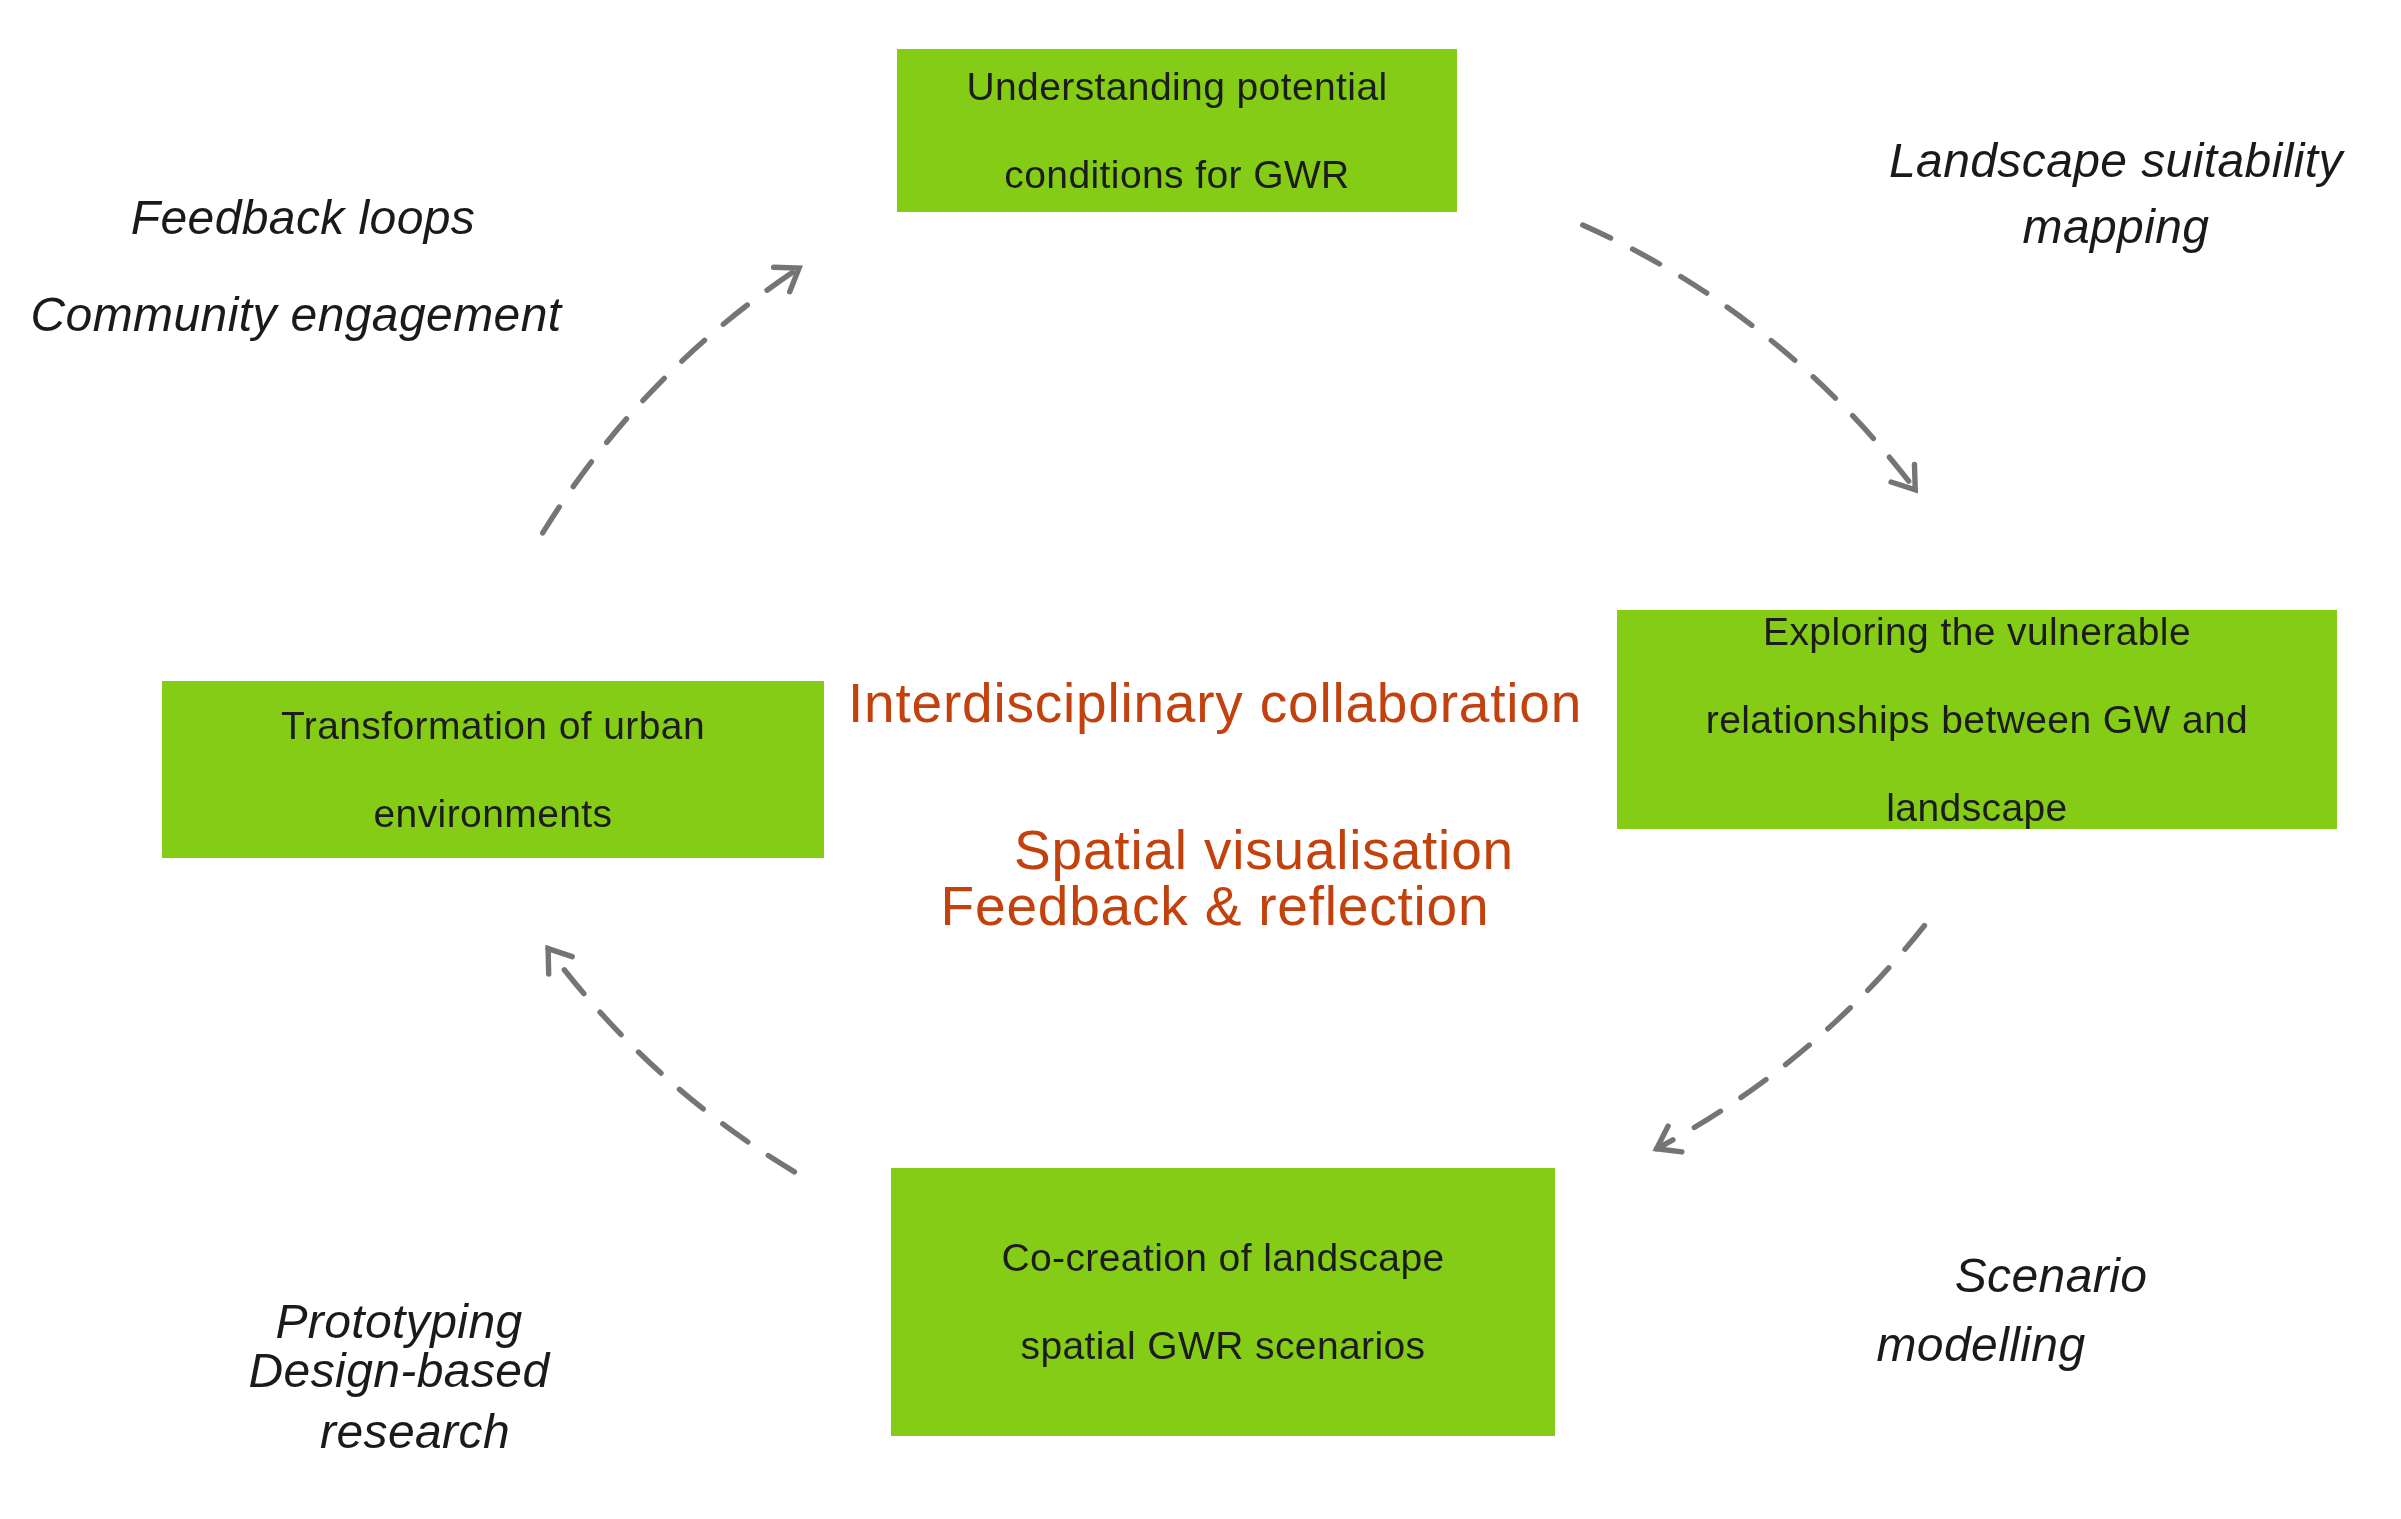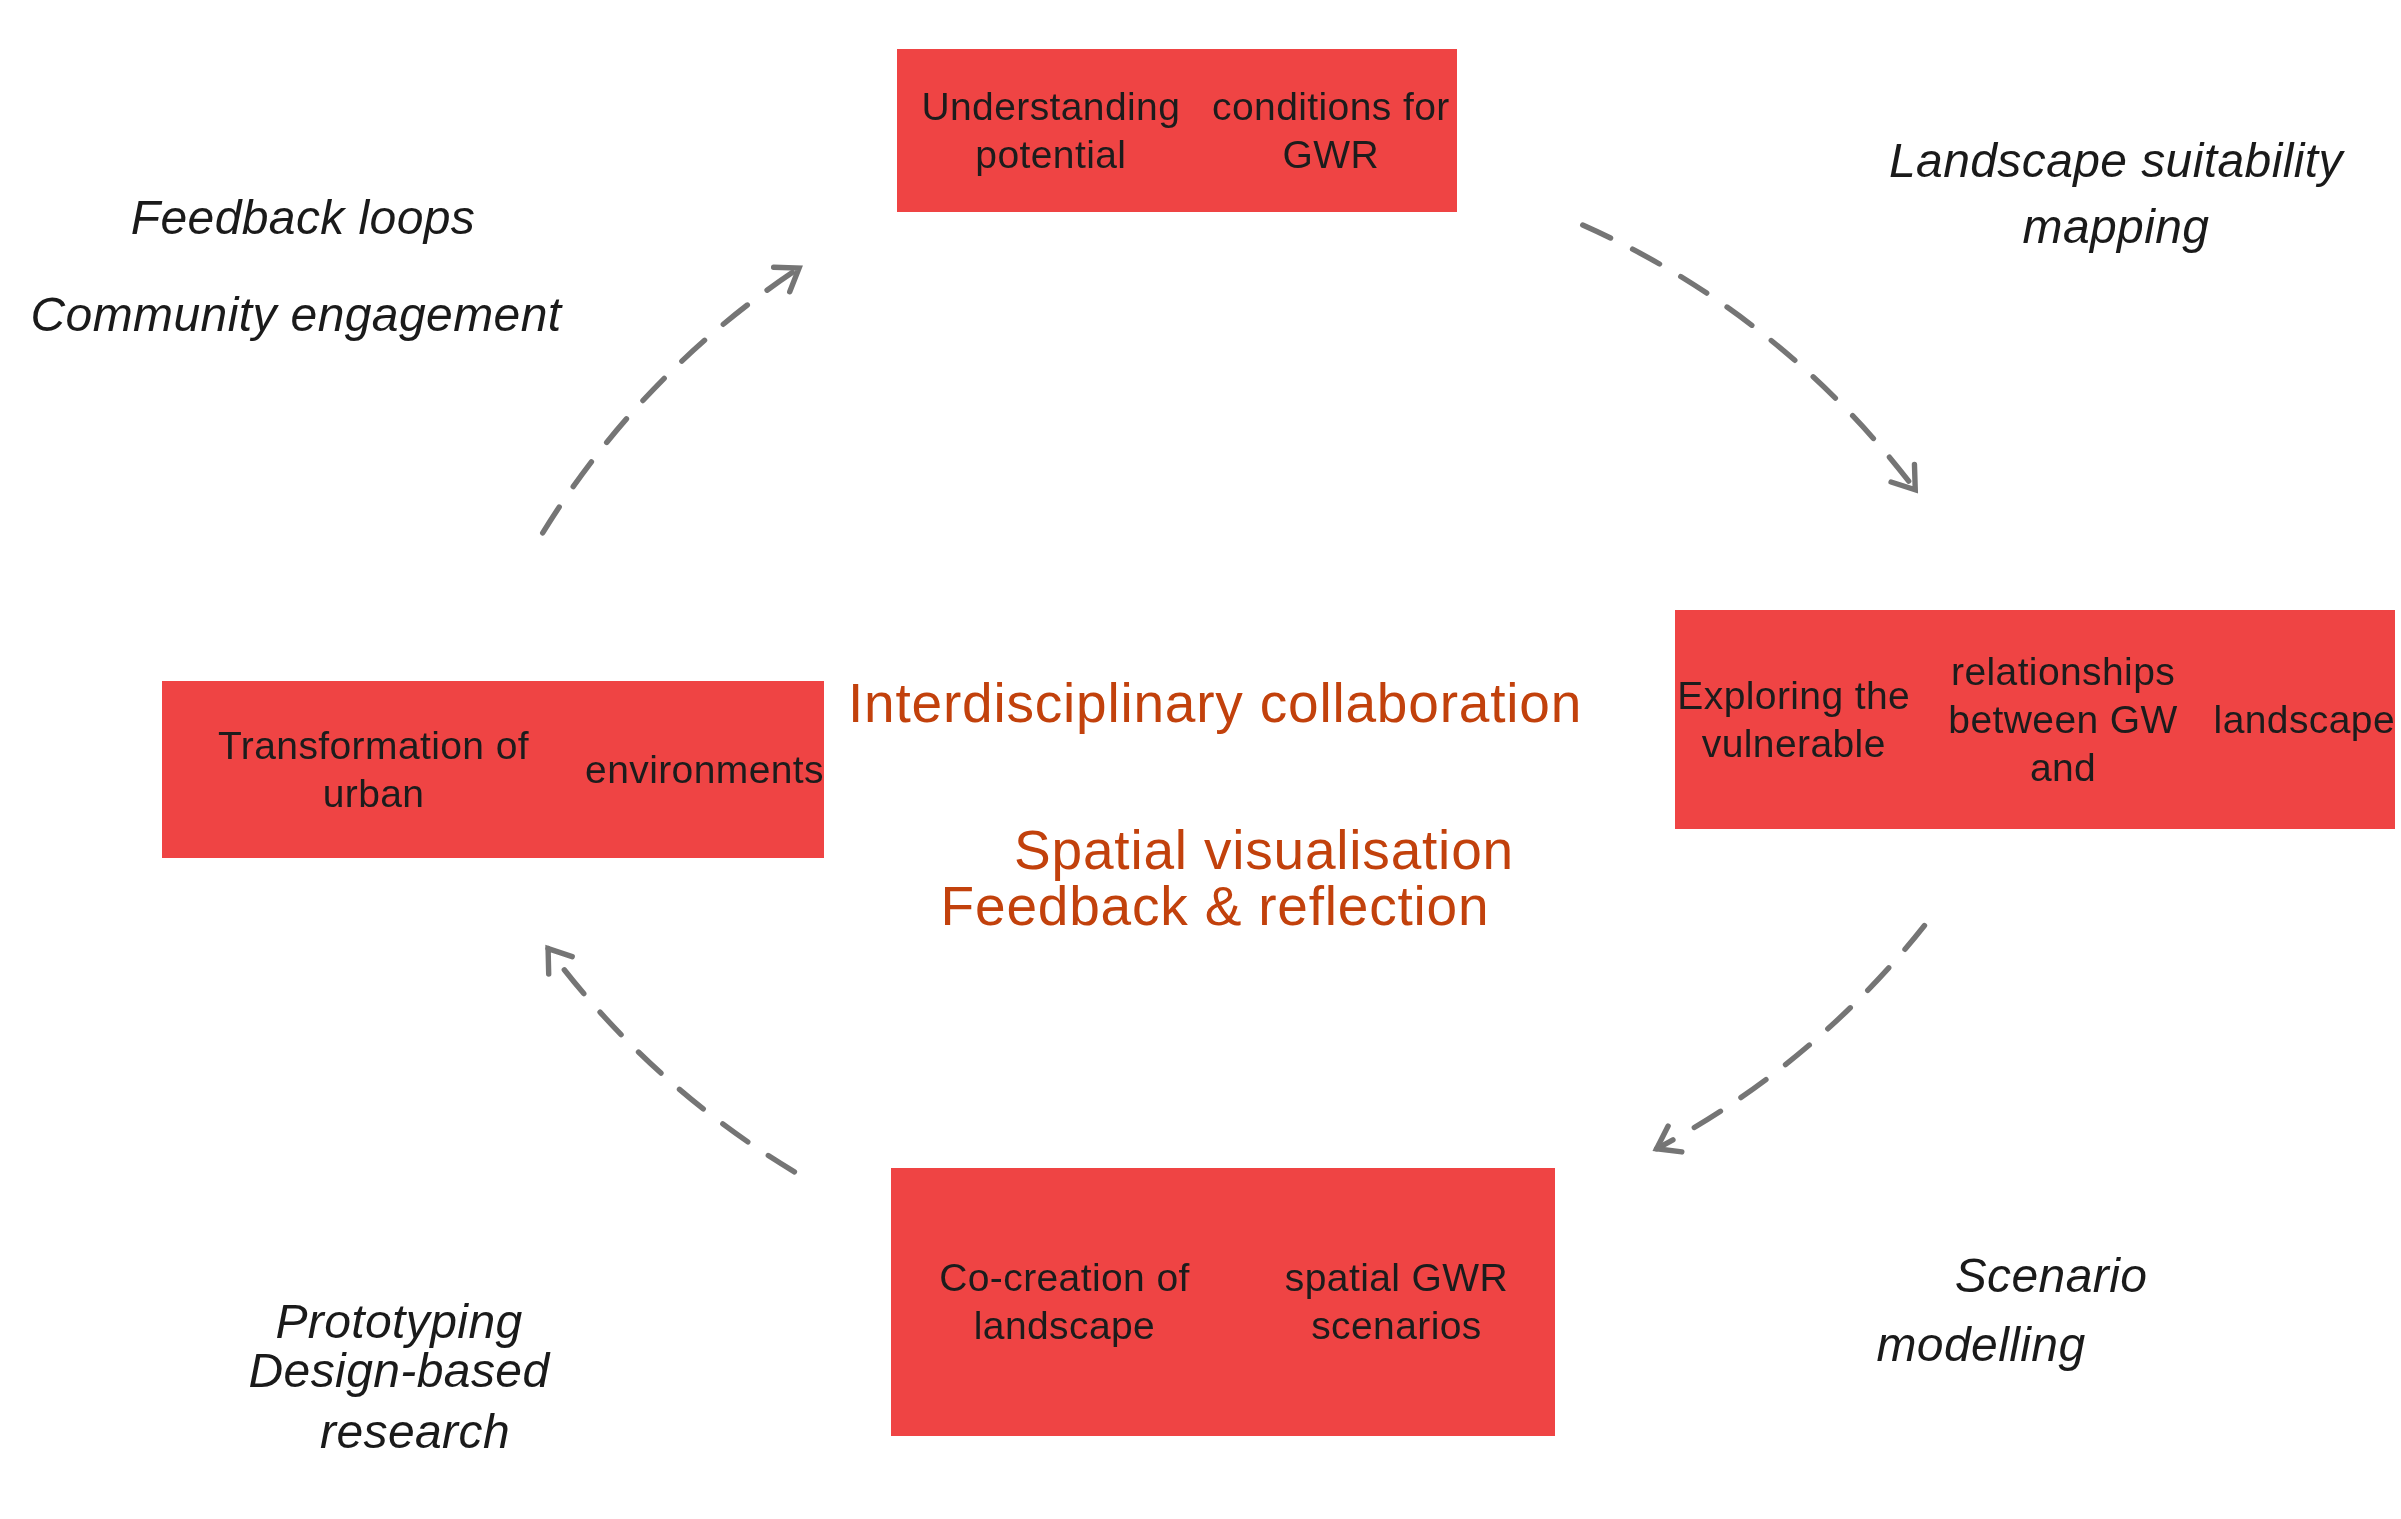--- a/index.html
+++ b/index.html
@@ -13,33 +13,34 @@
     height: 1520px;
     background: #ffffff;
     overflow: hidden;
     font-family: "Liberation Sans", sans-serif;
     color: #1c1c1c;
   }
 
   
   .pbox {
     position: absolute;
-    background: #ef4444;
+    background: #84cc16;
     display: flex;
-    flex-direction: row;
+    flex-direction: column;
     align-items: center;
     justify-content: center;
     text-align: center;
     color: #1c1c1c;
     font-size: 39px;
     line-height: 48px;
     letter-spacing: 0.4px;
+    gap: 40px;
   }
   .box-top    { left: 897px; top: 49px;   width: 560px; height: 163px; }
-  .box-right  { left: 1675px; top: 610px;  width: 720px; height: 219px; }
+  .box-right  { left: 1617px; top: 610px;  width: 720px; height: 219px; }
   .box-left   { left: 162px;  top: 633px;  width: 662px; height: 177px; margin-top: 48px; }
   .box-bottom { left: 891px; top: 1168px; width: 664px; height: 268px; }
 
   
   .center-line {
     position: absolute;
     transform: translate(-50%, -50%);
     white-space: nowrap;
     font-size: 55px;
     letter-spacing: 0.8px;

